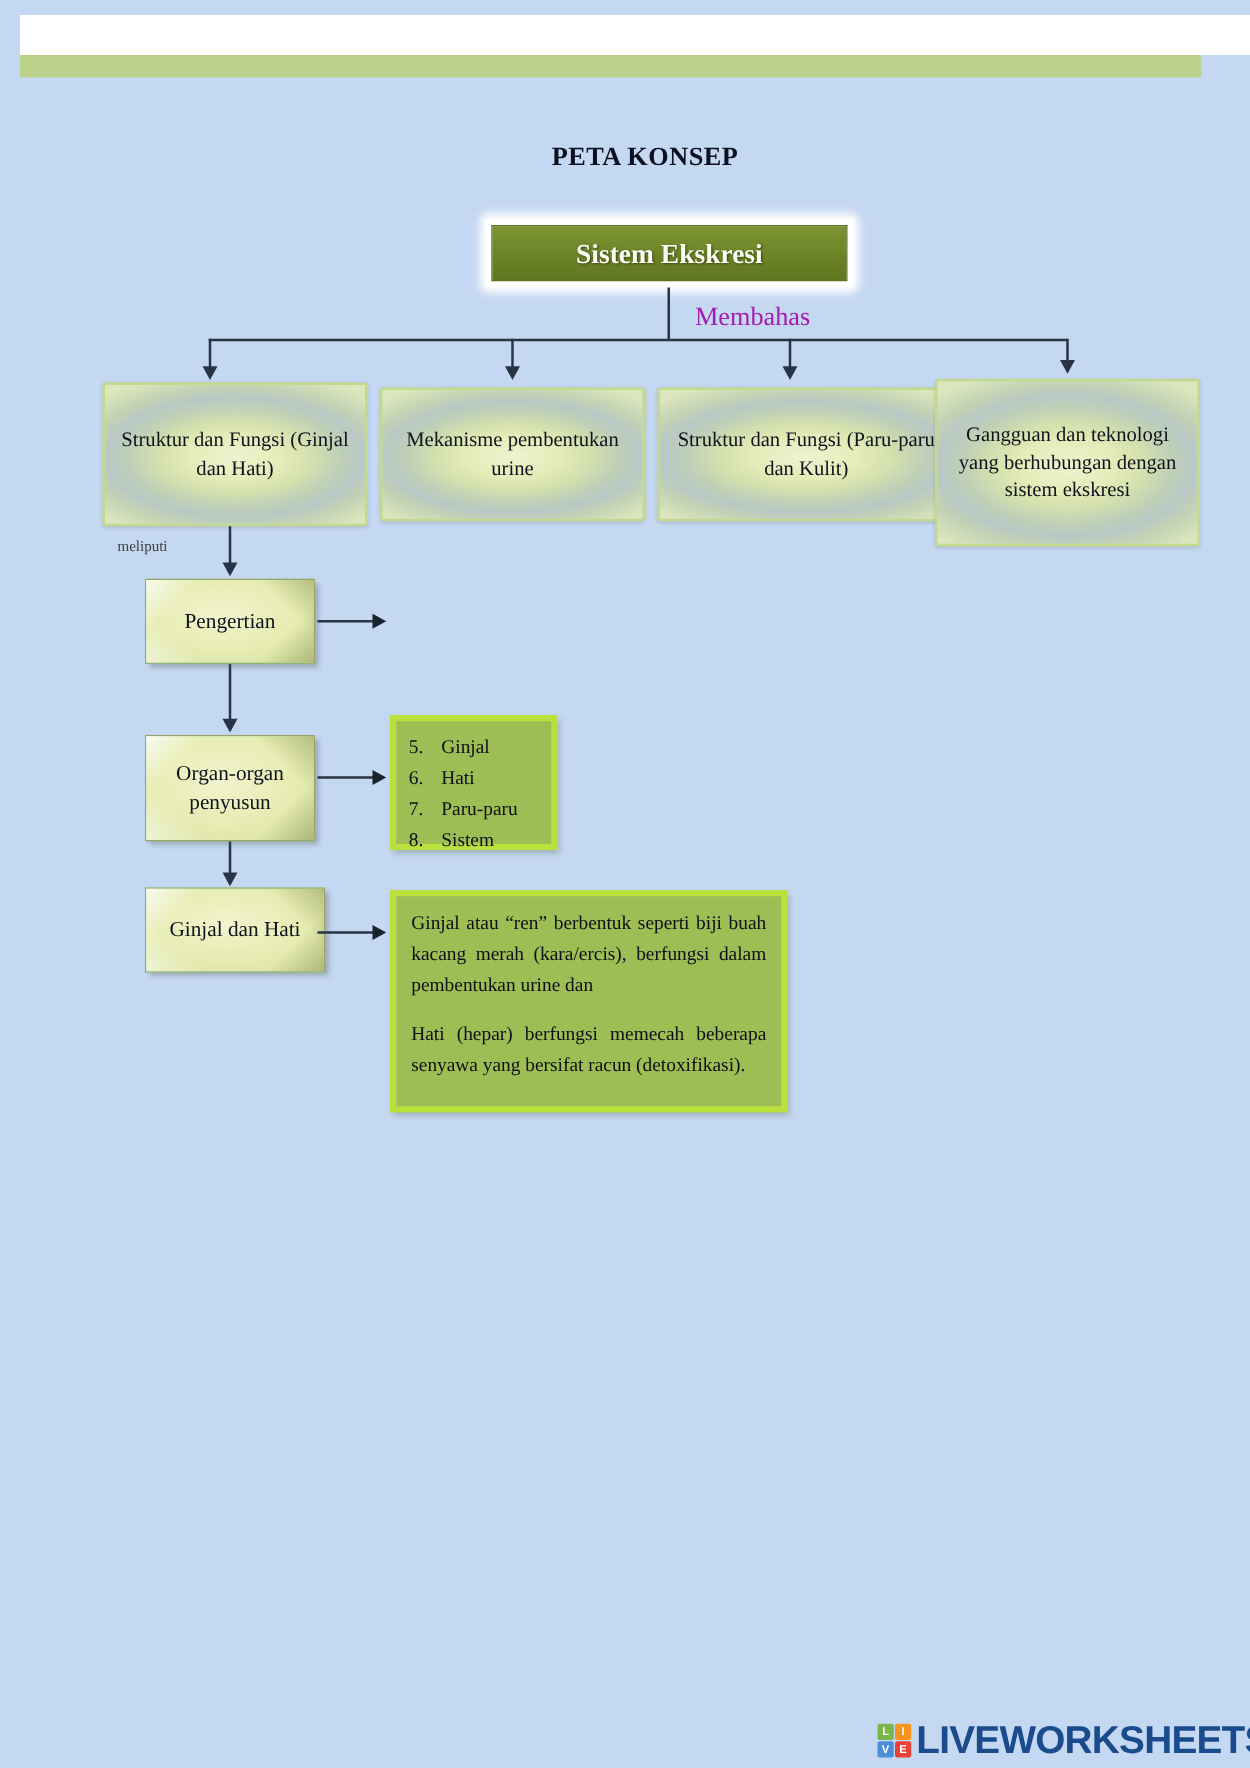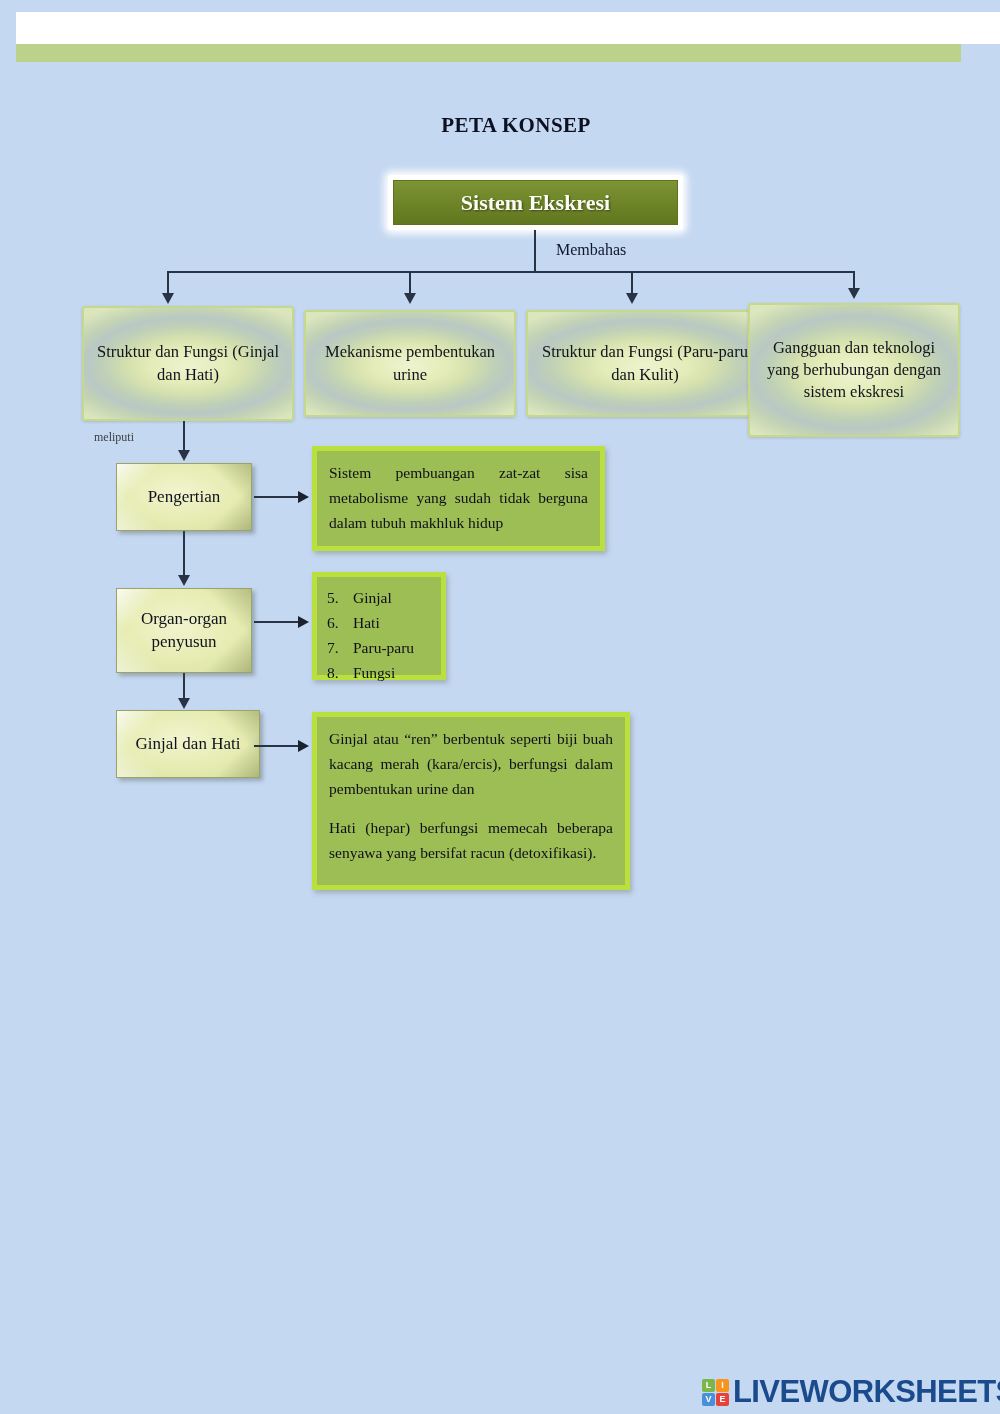--- a/index.html
+++ b/index.html
@@ -59,21 +59,21 @@
   }
   .arrow-right{
     position:absolute;width:0;height:0;
     border-top:6px solid transparent;
     border-bottom:6px solid transparent;
     border-left:11px solid #1a2230;
   }
 
   .membahas{
     position:absolute;left:540px;top:241px;
-    font-size:16px;color:#0f172a;
+    font-size:21px;color:#a21caf;
   }
   .meliputi{
     position:absolute;left:78px;top:430px;
     font-size:12px;color:#404040;
   }
 
   
   .rbox{
     position:absolute;
     border:2px solid #c4d98a;
@@ -239,42 +239,39 @@
 
   <div class="ln hline" style="left:238px;top:496px;width:46px;"></div>
   <div class="arrow-right" style="left:282px;top:491px;"></div>
 
   <div class="ln hline" style="left:238px;top:621px;width:46px;"></div>
   <div class="arrow-right" style="left:282px;top:616px;"></div>
 
   <div class="ln hline" style="left:238px;top:745px;width:46px;"></div>
   <div class="arrow-right" style="left:282px;top:740px;"></div>
 
-  <div class="note" id="note0">
-    <div class="body">Sistem pembuangan zat-zat sisa metabolisme yang sudah tidak berguna dalam tubuh makhluk hidup</div>
-  </div>
 
   <div class="note" id="note1">
     <div class="body">
       <ul class="olist" id="organ-list">
           <li>
             <span class="num">5.</span>
             <span>Ginjal</span>
           </li>
           <li>
             <span class="num">6.</span>
             <span>Hati</span>
           </li>
           <li>
             <span class="num">7.</span>
             <span>Paru-paru</span>
           </li>
           <li>
             <span class="num">8.</span>
-            <span>Fungsi</span>
+            <span>Sistem</span>
           </li>
         </ul>
     </div>
   </div>
 
   <div class="note" id="note2">
     <div class="body">
       <p>Ginjal atau “ren” berbentuk seperti biji buah kacang merah (kara/ercis), berfungsi dalam pembentukan urine dan</p>
       <p>Hati (hepar) berfungsi memecah beberapa senyawa yang bersifat racun (detoxifikasi).</p>
     </div>

